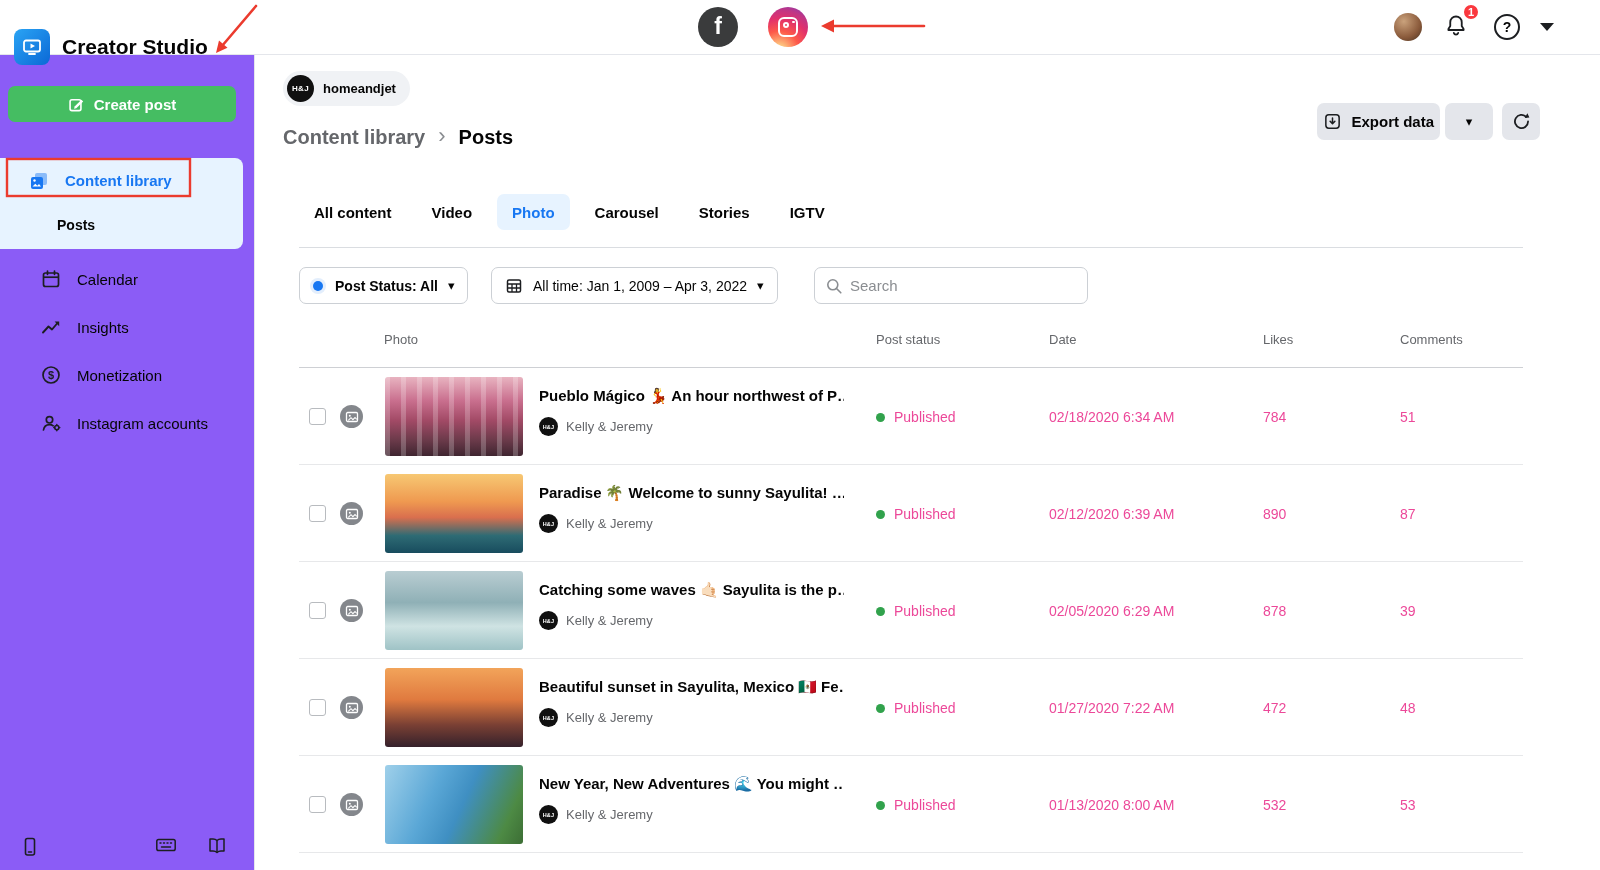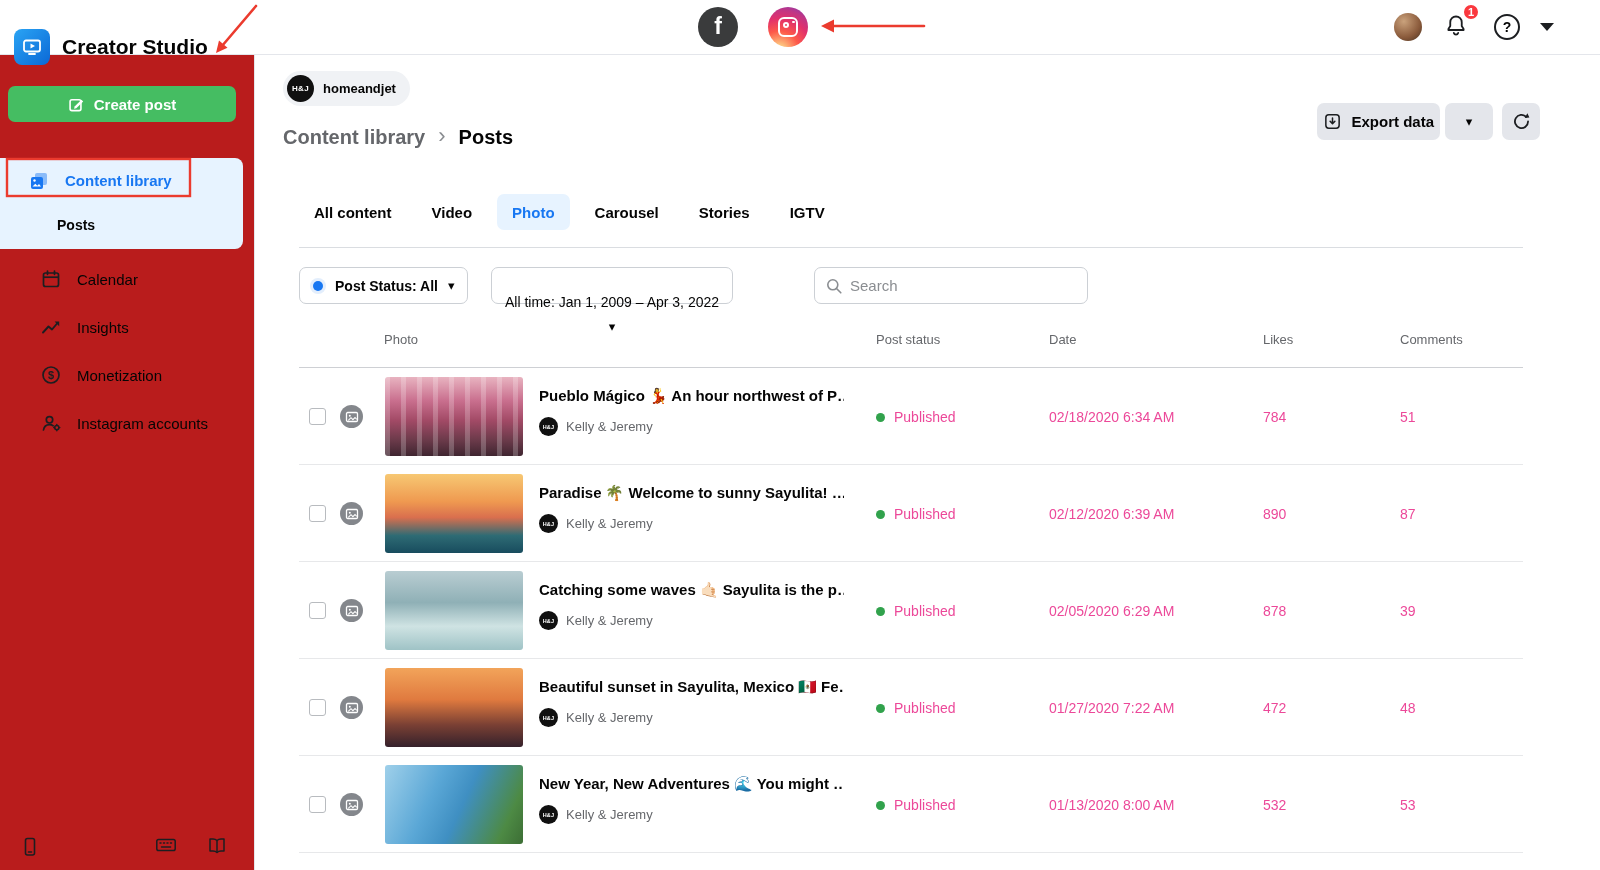--- a/index.html
+++ b/index.html
@@ -21,21 +21,21 @@
   .ig-dot { position:absolute; right:1.5px; top:1.5px; width:2.5px; height:2.5px; background:#fff; border-radius:50%; }
   .avatar { position:absolute; left:1394px; top:13px; width:28px; height:28px; border-radius:50%; cursor:pointer;
             background:radial-gradient(circle at 35% 30%, #caa27c, #8a5a3b 60%, #46301f); }
   .bell-wrap { position:absolute; left:1443px; top:13px; width:30px; height:28px; cursor:pointer; }
   .badge { position:absolute; right:-7px; top:-10px; min-width:18px; height:18px; border-radius:9px; background:#fa383e; color:#fff; font-size:11px; font-weight:bold; display:flex; align-items:center; justify-content:center; border:2px solid #fff; padding:0 3px; }
   .help { position:absolute; left:1494px; top:14px; width:26px; height:26px; border:2px solid #1c1e21; border-radius:50%; display:flex; align-items:center; justify-content:center; font-size:14px; font-weight:bold; cursor:pointer; }
   .chev-btn { position:absolute; left:1540px; top:23px; cursor:pointer; }
   .tri { display:block; width:0; height:0; border-left:7px solid transparent; border-right:7px solid transparent; border-top:8px solid #1c1e21; }
 
   
-  .sidebar { position:absolute; left:0; top:55px; width:255px; height:815px; background:#b91c1c; border-right:1px solid #e4e6eb; z-index:4; }
+  .sidebar { position:absolute; left:0; top:55px; width:255px; height:815px; background:#8b5cf6; border-right:1px solid #e4e6eb; z-index:4; }
   .create-post { position:absolute; left:8px; top:31px; width:228px; height:36px; border:none; border-radius:7px; background:var(--green,#45BD62); color:#fff; font-size:15px; font-weight:bold; display:flex; align-items:center; justify-content:center; gap:9px; cursor:pointer; font-family:inherit; }
   .nav-group { position:absolute; left:0; top:103px; width:243px; height:91px; background:#e7f3ff; border-radius:0 8px 8px 0; }
   .nav-item { display:flex; align-items:center; gap:15px; padding-left:28px; height:45px; font-size:15px; cursor:pointer; color:#050505; }
   .nav-item.selected { color:var(--blue,#1877F2); font-weight:bold; }
   .nav-sub { padding-left:57px; height:44px; display:flex; align-items:center; font-size:14px; font-weight:bold; cursor:pointer; }
   .nav-list { position:absolute; left:0; top:200px; width:255px;margin-left:12px; }
   .nav-list .nav-item { height:48px; }
   .side-foot { position:absolute; bottom:12px; left:0; width:255px; height:22px; }
   .foot-ic { position:absolute; top:0; cursor:pointer; }
   .fi-1{left:20px;} .fi-2{left:155px;} .fi-3{left:207px;}
@@ -56,24 +56,24 @@
   .refresh-btn { width:38px; margin-left:4px; }
   .caret { font-size:13px; line-height:1; }
 
   .tabs { position:absolute; left:43px; top:139px; display:flex; gap:10px; }
   .tab { height:36px; display:flex; align-items:center; padding:0 15px; font-size:15px; font-weight:bold; border-radius:7px; cursor:pointer; }
   .tab.active { background:#e7f3ff; color:var(--blue,#1877F2); }
   .divider { position:absolute; left:43px; right:77px; height:1px; background:#dadde1; }
   .tabs-divider { top:192px; }
   .head-divider { top:312px; background:#ced0d4; }
 
-  .filter { position:absolute; top:212px; height:37px; border:1px solid #ccd0d5; border-radius:7px; display:flex; align-items:center; gap:10px; padding:16px 13px; cursor:pointer; background:#fff; }
+  .filter { position:absolute; top:212px; height:37px; border:1px solid #ccd0d5; border-radius:7px; display:flex; align-items:center; gap:10px; padding:4px 13px; cursor:pointer; background:#fff; }
   .f-status { left:43px; }
   .f-status .f-label { font-weight:bold; font-size:14px; }
-  .f-date { left:235px;flex-direction:column; }
+  .f-date { left:235px; }
   .f-date .f-label { font-size:14px; }
   .dot-blue { width:10px; height:10px; border-radius:50%; background:var(--blue,#1877F2); box-shadow:0 0 0 3px #e3eefc; margin-right:2px; }
   .search { position:absolute; left:558px; top:212px; width:274px; height:37px; border:1px solid #ccd0d5; border-radius:7px; display:flex; align-items:center; padding:0 10px; gap:7px; background:#fff; }
   .search input { border:none; outline:none; flex:1; font-size:15px; font-family:inherit; color:#050505; background:transparent; min-width:0; }
   .search input::placeholder { color:#8a8d91; }
 
   .thead { position:absolute; left:43px; right:77px; top:277px; height:20px; font-size:13px; color:#65676b; }
   .th { position:absolute; top:0; }
   .th-post{left:85px;} .th-status{left:577px;} .th-date{left:750px;} .th-likes{left:964px;} .th-comments{left:1101px;}
 

